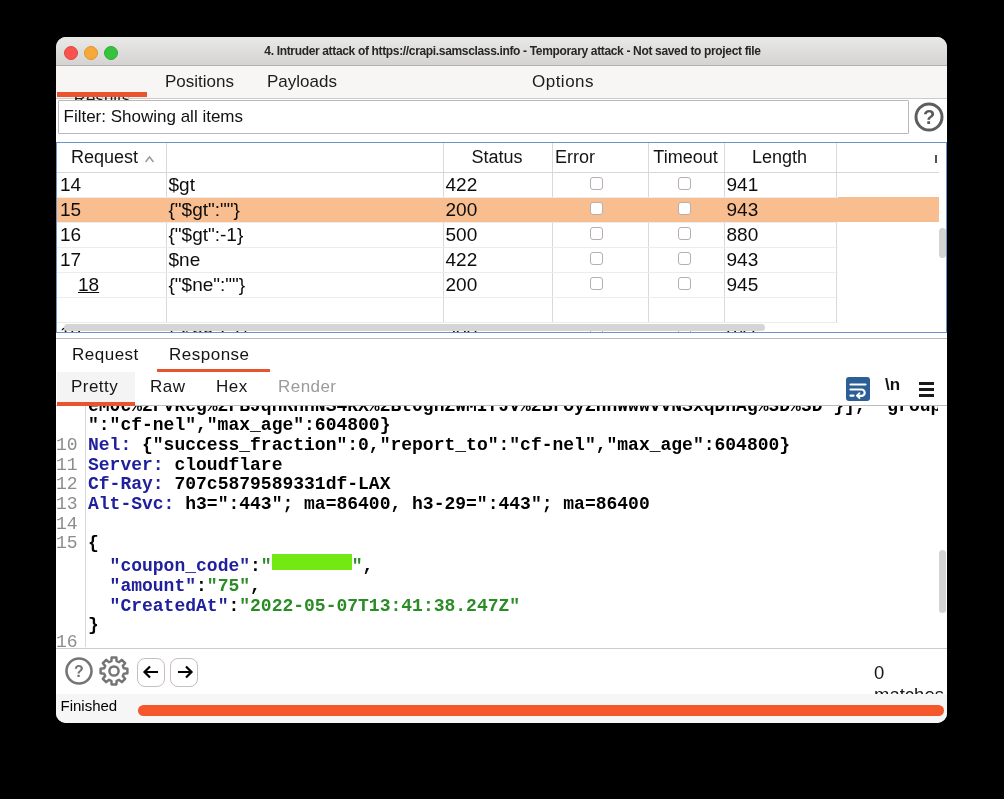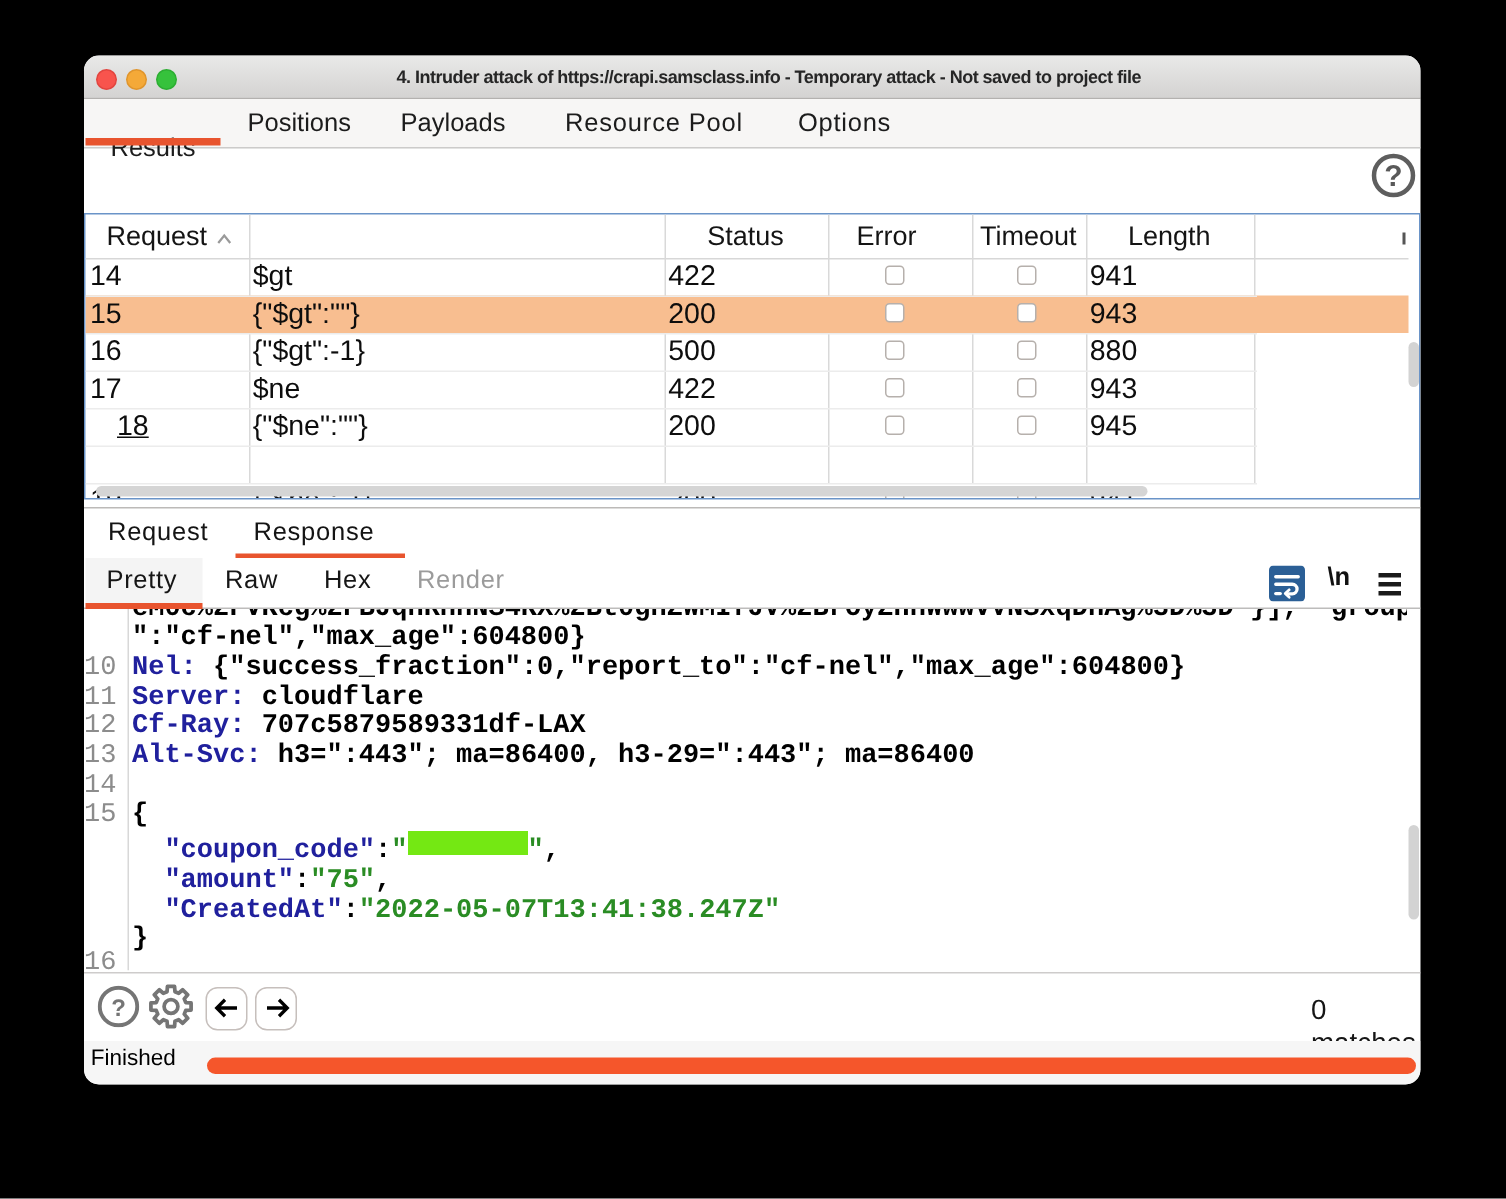--- a/index.html
+++ b/index.html
@@ -55,37 +55,37 @@
   <div class="abs titlebar"></div>
   <div class="tl" style="left:8px;background:#f8544d;border:0.5px solid #e2453f;"></div>
   <div class="tl" style="left:28px;background:#f4a938;border:0.5px solid #e0952c;"></div>
   <div class="tl" style="left:48px;background:#36c23c;border:0.5px solid #2cae32;"></div>
   <div class="title" style="padding-left:11px;">4. Intruder attack of https://crapi.samsclass.info - Temporary attack - Not saved to project file</div>
 
   <div class="abs tabbar"></div>
   <div class="mtab" style="left:1px;width:90px;margin-top:17px;">Results</div>
   <div class="mtab" style="left:93px;width:101px;">Positions</div>
   <div class="mtab" style="left:196px;width:100px;">Payloads</div>
-  <div class="mtab" style="left:305px;width:150px;letter-spacing:0.55px;">Resource Pool</div>
   <div class="mtab" style="left:461px;width:92px;letter-spacing:0.5px;">Options</div>
   <div class="underline" style="left:1px;top:55px;width:90px;height:5px;"></div>
 
+  <div class="abs filterbox">Filter: Showing all items</div>
   <svg class="abs" style="left:858px;top:65px;" width="30" height="30" viewBox="0 0 30 30">
     <circle cx="15" cy="15" r="13" fill="none" stroke="#5e5e5e" stroke-width="3"></circle>
     <text x="15" y="22" text-anchor="middle" font-size="20" font-weight="bold" fill="#595959" font-family="Liberation Sans">?</text>
   </svg>
 
   <div class="abs tableregion">
 
     <div class="th" style="left:0;width:110px;padding-right:15px;box-sizing:border-box;">Request</div>
     <svg class="abs" style="left:87px;top:12px;" width="11" height="9" viewBox="0 0 11 9">
       <path d="M1.5 7 L5.5 2 L9.5 7" fill="none" stroke="#9a9a9a" stroke-width="1.5"></path>
     </svg>
     <div class="th" style="left:385.5px;width:109px;">Status</div>
-    <div class="th" style="left:486px;width:96px;">Error</div>
+    <div class="th" style="left:470px;width:96px;">Error</div>
     <div class="th" style="left:590.5px;width:76px;">Timeout</div>
     <div class="th" style="left:666.5px;width:112px;">Length</div>
     <div class="abs" style="left:877.5px;top:12px;width:2px;height:8px;background:#555;"></div>
     <div class="abs" style="left:0;top:29px;width:882px;height:1px;background:#d7d7d7;"></div>
 
     <div class="vline" style="left:108.5px;top:0;height:179px;"></div>
     <div class="vline" style="left:385.5px;top:0;height:179px;"></div>
     <div class="vline" style="left:494.5px;top:0;height:179px;"></div>
     <div class="vline" style="left:590.5px;top:0;height:179px;"></div>
     <div class="vline" style="left:666.5px;top:0;height:179px;"></div>

